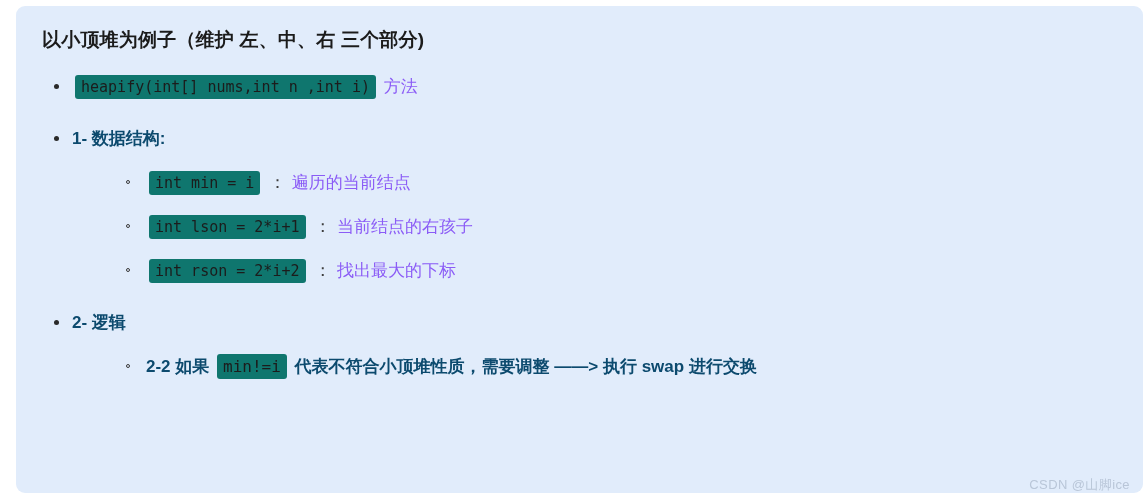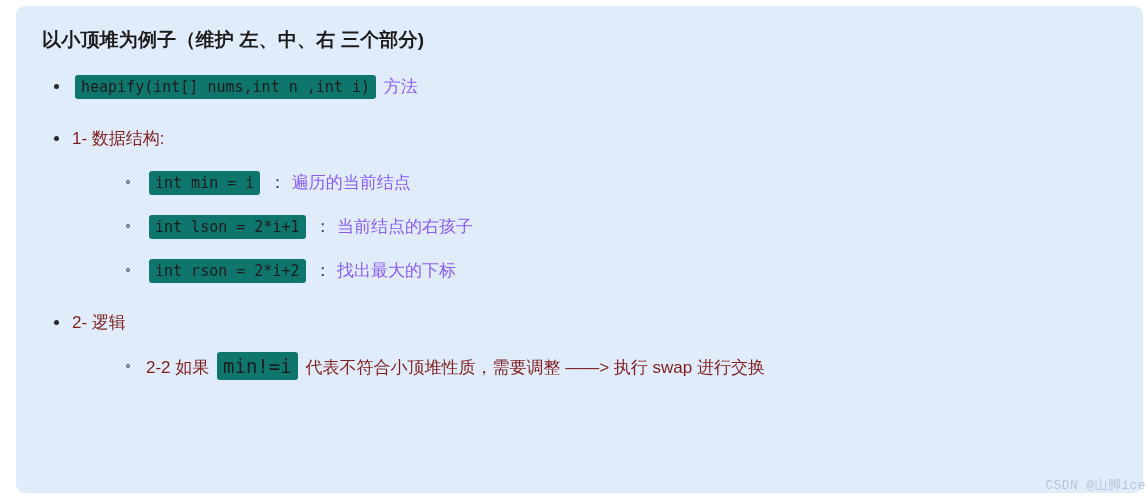--- a/index.html
+++ b/index.html
@@ -78,52 +78,52 @@
     position: absolute;
     left: 54px;
     top: 19px;
     width: 4px;
     height: 4px;
     border: 1.4px solid #3a3a3a;
     border-radius: 50%;
     box-sizing: border-box;
   }
   .strong {
-    font-weight: normal;
-    color: #7f1d1d;
+    font-weight: bold;
+    color: #0c4a6e;
   }
   .plain {
     color: #8b5cf6;
   }
   code.chip {
     font-family: "DejaVu Sans Mono", "Liberation Mono", monospace;
     font-size: 15px;
     background: #0f766e;
     color: #1c1c1c;
     border-radius: 3px;
     padding: 3px 6px;
     margin: 0 3px;
     white-space: pre;
     letter-spacing: 0px;
   }
   code.chip.sm {
-    font-size: 19px;
+    font-size: 16px;
   }
   .sep {
     color: #3d3d3d;
     padding: 0 1px;
   }
   .watermark {
     position: absolute;
-    right: 2px;
+    right: 18px;
     bottom: 8px;
     font-size: 13px;
     color: #b9c6d8;
     letter-spacing: 0.4px;
-    font-family: Liberation Mono, monospace;
+    font-family: Liberation Sans, sans-serif;
   }
 </style>
 </head>
 <body>
 
 <div class="page">
   <div class="note-card">
 
     <div class="note-title">以小顶堆为例子（维护 左、中、右 三个部分)</div>
 

